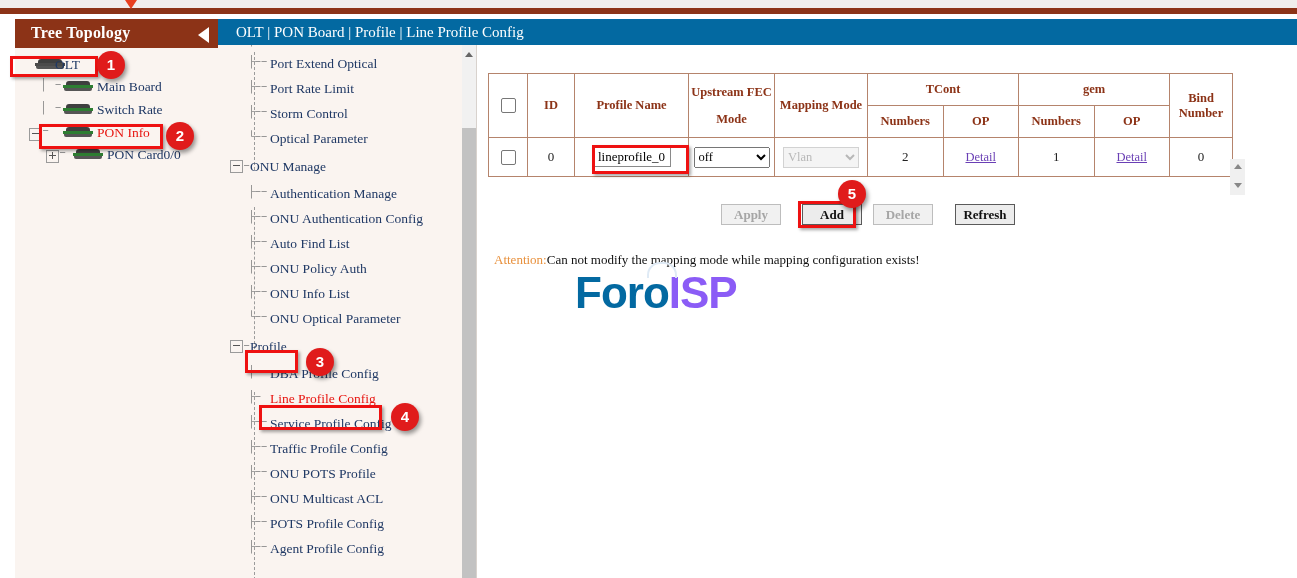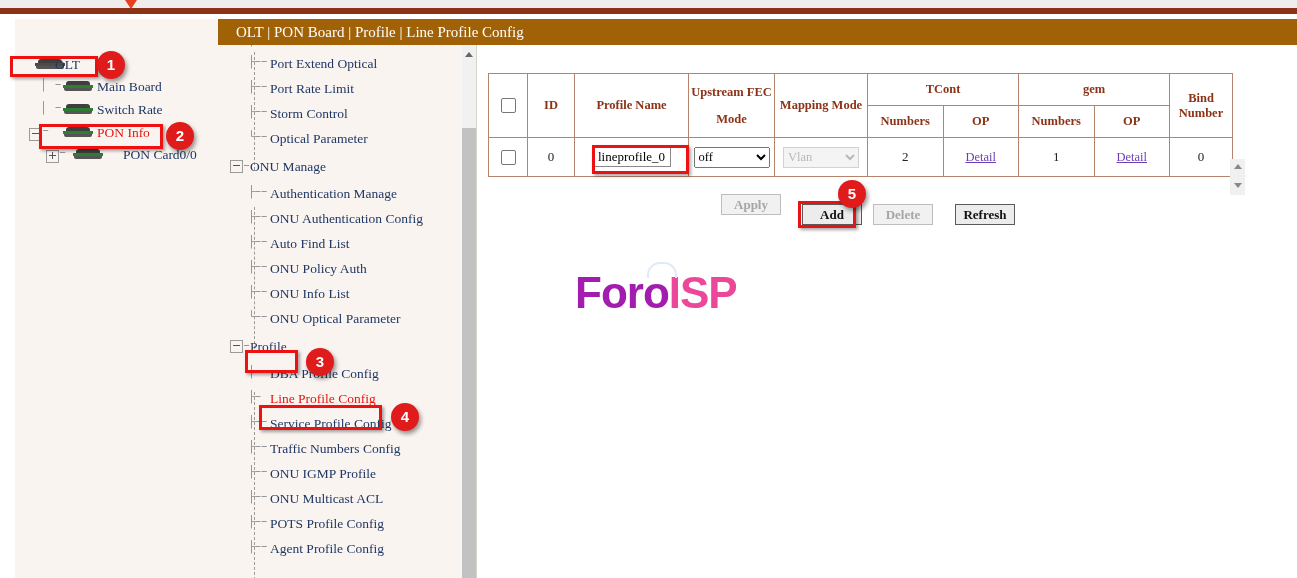--- a/index.html
+++ b/index.html
@@ -53,21 +53,21 @@
   .hl { position:absolute; border:3px solid #ee1111; box-sizing:border-box;
         box-shadow: 2px 2px 3px rgba(0,0,0,.35); }
   .badge { position:absolute; width:28px; height:28px; border-radius:50%; background:#e01b1b;
            color:#fff; font-family:"Liberation Sans",sans-serif; font-weight:bold; font-size:15px;
            text-align:center; line-height:28px; box-shadow:2px 3px 4px rgba(0,0,0,.4); }
 
   
   .mid-panel  { position:absolute; left:218px; top:45px; width:262px; height:533px;
                 background:#faf4f0; overflow:hidden; }
   .mid-title  { position:absolute; left:218px; top:19px; width:1079px; height:27px;
-                background:#a16207; color:#fff; }
+                background:#0369a1; color:#fff; }
   .mid-title .bc { position:absolute; left:18px; top:5px; font-size:15px; color:#ffffff; }
 
   .nav { position:absolute; left:0; top:0; width:248px; }
   .nitem { position:relative; height:25px; font-size:13.5px; color:#1f3864; white-space:nowrap; }
   .nitem .nlbl { position:absolute; top:4px; left:52px; }
   .nitem.group .nlbl { left:32px; }
   .nitem.red .nlbl { color:#e8140f; }
   .nitem .tick { position:absolute; left:30px; top:3px; font-size:12px; color:#8a8a8a;
                  font-family:"Liberation Mono",monospace; letter-spacing:-1px;}
   .vdash { position:absolute; left:36px; width:1px; border-left:1px dashed #9b9b9b; }
@@ -113,36 +113,40 @@
              height:21px; width:60px; border:1px solid #5a5a5a; background:#ececec; color:#111;
              cursor:pointer; padding:0; }
   button.b.dis { color:#a6a6a6; border:1px solid #bdbdbd; background:#f1f1f1; cursor:default; }
 
   .attention { position:absolute; font-size:13px; color:#111; }
   .attention .w { color:#e8903c; }
 
   
   .wm { position:absolute; left:575px; top:268px; font-family:"Liberation Sans",sans-serif;
         font-size:44px; font-weight:bold; letter-spacing:-1px; }
-  .wm .g { color:#a21caf; }
-  .wm .b { color:#ec4899;text-align:center; }
+  .wm .g { color:#0369a1; }
+  .wm .b { color:#8b5cf6;text-align:center; }
   .wm-arc { position:absolute; left:647px; top:262px; width:26px; height:14px;
             border:2px solid #dfeaf5; border-bottom:none; border-radius:13px 13px 0 0; }
 </style>
 </head>
 <body>
 
 <div id="root">
 
   <div class="top-gap"></div>
   <div class="top-bar"></div>
   <div class="top-white"></div>
   <div class="top-marker"></div>
 
   <div class="left-panel"></div>
+  <div class="left-header">
+    <span class="ttl">Tree Topology</span>
+    <span class="collapse-tri"></span>
+  </div>
 
   <div class="tree">
 
     <div class="tnode" style="height:22px">
       <span class="dev" style="left:20px">
         <span class="top"></span>
           <span class="mid" style="background:#4b4b4b"></span>
           <span class="bot"></span>
       </span>
       <span class="lbl" style="left:40px">OLT</span>
@@ -180,21 +184,21 @@
     </div>
 
     <div class="tnode" style="height:22px">
       <span class="expander plus" style="left:31px"></span>
       <span class="dashline" style="left:44px">–</span>
       <span class="dev" style="left:58px">
         <span class="top"></span>
           <span class="mid"></span>
           <span class="bot"></span>
       </span>
-      <span class="lbl" style="left:108px">PON Card0/0</span>
+      <span class="lbl" style="left:92px">PON Card0/0</span>
     </div>
   </div>
 
   <div class="hl" style="left:10px; top:56px; width:88px; height:21px;"></div>
   <div class="badge" style="left:97px; top:51px;">1</div>
 
   <div class="hl" style="left:39px; top:124px; width:124px; height:25px;"></div>
   <div class="badge" style="left:166px; top:122px;">2</div>
 
   <div class="mid-title">
@@ -276,25 +280,25 @@
       <div class="nitem red" style="height:25px">
         <span class="tick">├–</span>
         <span class="nlbl">Line Profile Config</span>
       </div>
       <div class="nitem" style="height:25px">
         <span class="tick">├––</span>
         <span class="nlbl">Service Profile Config</span>
       </div>
       <div class="nitem" style="height:25px">
         <span class="tick">├––</span>
-        <span class="nlbl">Traffic Numbers Config</span>
-      </div>
-      <div class="nitem" style="height:25px">
-        <span class="tick">├––</span>
-        <span class="nlbl">ONU IGMP Profile</span>
+        <span class="nlbl">Traffic Profile Config</span>
+      </div>
+      <div class="nitem" style="height:25px">
+        <span class="tick">├––</span>
+        <span class="nlbl">ONU POTS Profile</span>
       </div>
       <div class="nitem" style="height:25px">
         <span class="tick">├––</span>
         <span class="nlbl">ONU Multicast ACL</span>
       </div>
       <div class="nitem" style="height:25px">
         <span class="tick">├––</span>
         <span class="nlbl">POTS Profile Config</span>
       </div>
       <div class="nitem" style="height:25px">
@@ -376,26 +380,29 @@
         </tr>
       </tbody>
     </table>
 
     <div class="row-sb" style="left:753px; top:114px;">
       <span class="a"></span>
       <span class="b"></span>
     </div>
 
     <div class="btnrow">
-      <button class="b dis" style="position:absolute; left:244px; top:149px;text-align:center;">Apply</button>
+      <button class="b dis" style="position:absolute; left:244px; top:159px;text-align:center;">Apply</button>
       <button class="b" style="position:absolute; left:325px; top:159px;">Add</button>
       <button class="b dis" style="position:absolute; left:396px; top:159px;">Delete</button>
       <button class="b" style="position:absolute; left:478px; top:159px;">Refresh</button>
     </div>
 
+    <div class="attention" style="left:17px; top:207px;">
+      <span class="w">Attention:</span><span>Can not modify the mapping mode while mapping configuration exists!</span>
+    </div>
   </div>
 
   <div class="hl" style="left:798px; top:201px; width:58px; height:27px;"></div>
   <div class="badge" style="left:838px; top:180px;">5</div>
 
   <div class="hl" style="left:592px; top:145px; width:97px; height:29px;"></div>
 
   <div class="wm">
     <span class="g">Foro</span><span class="b">ISP</span>
   </div>

